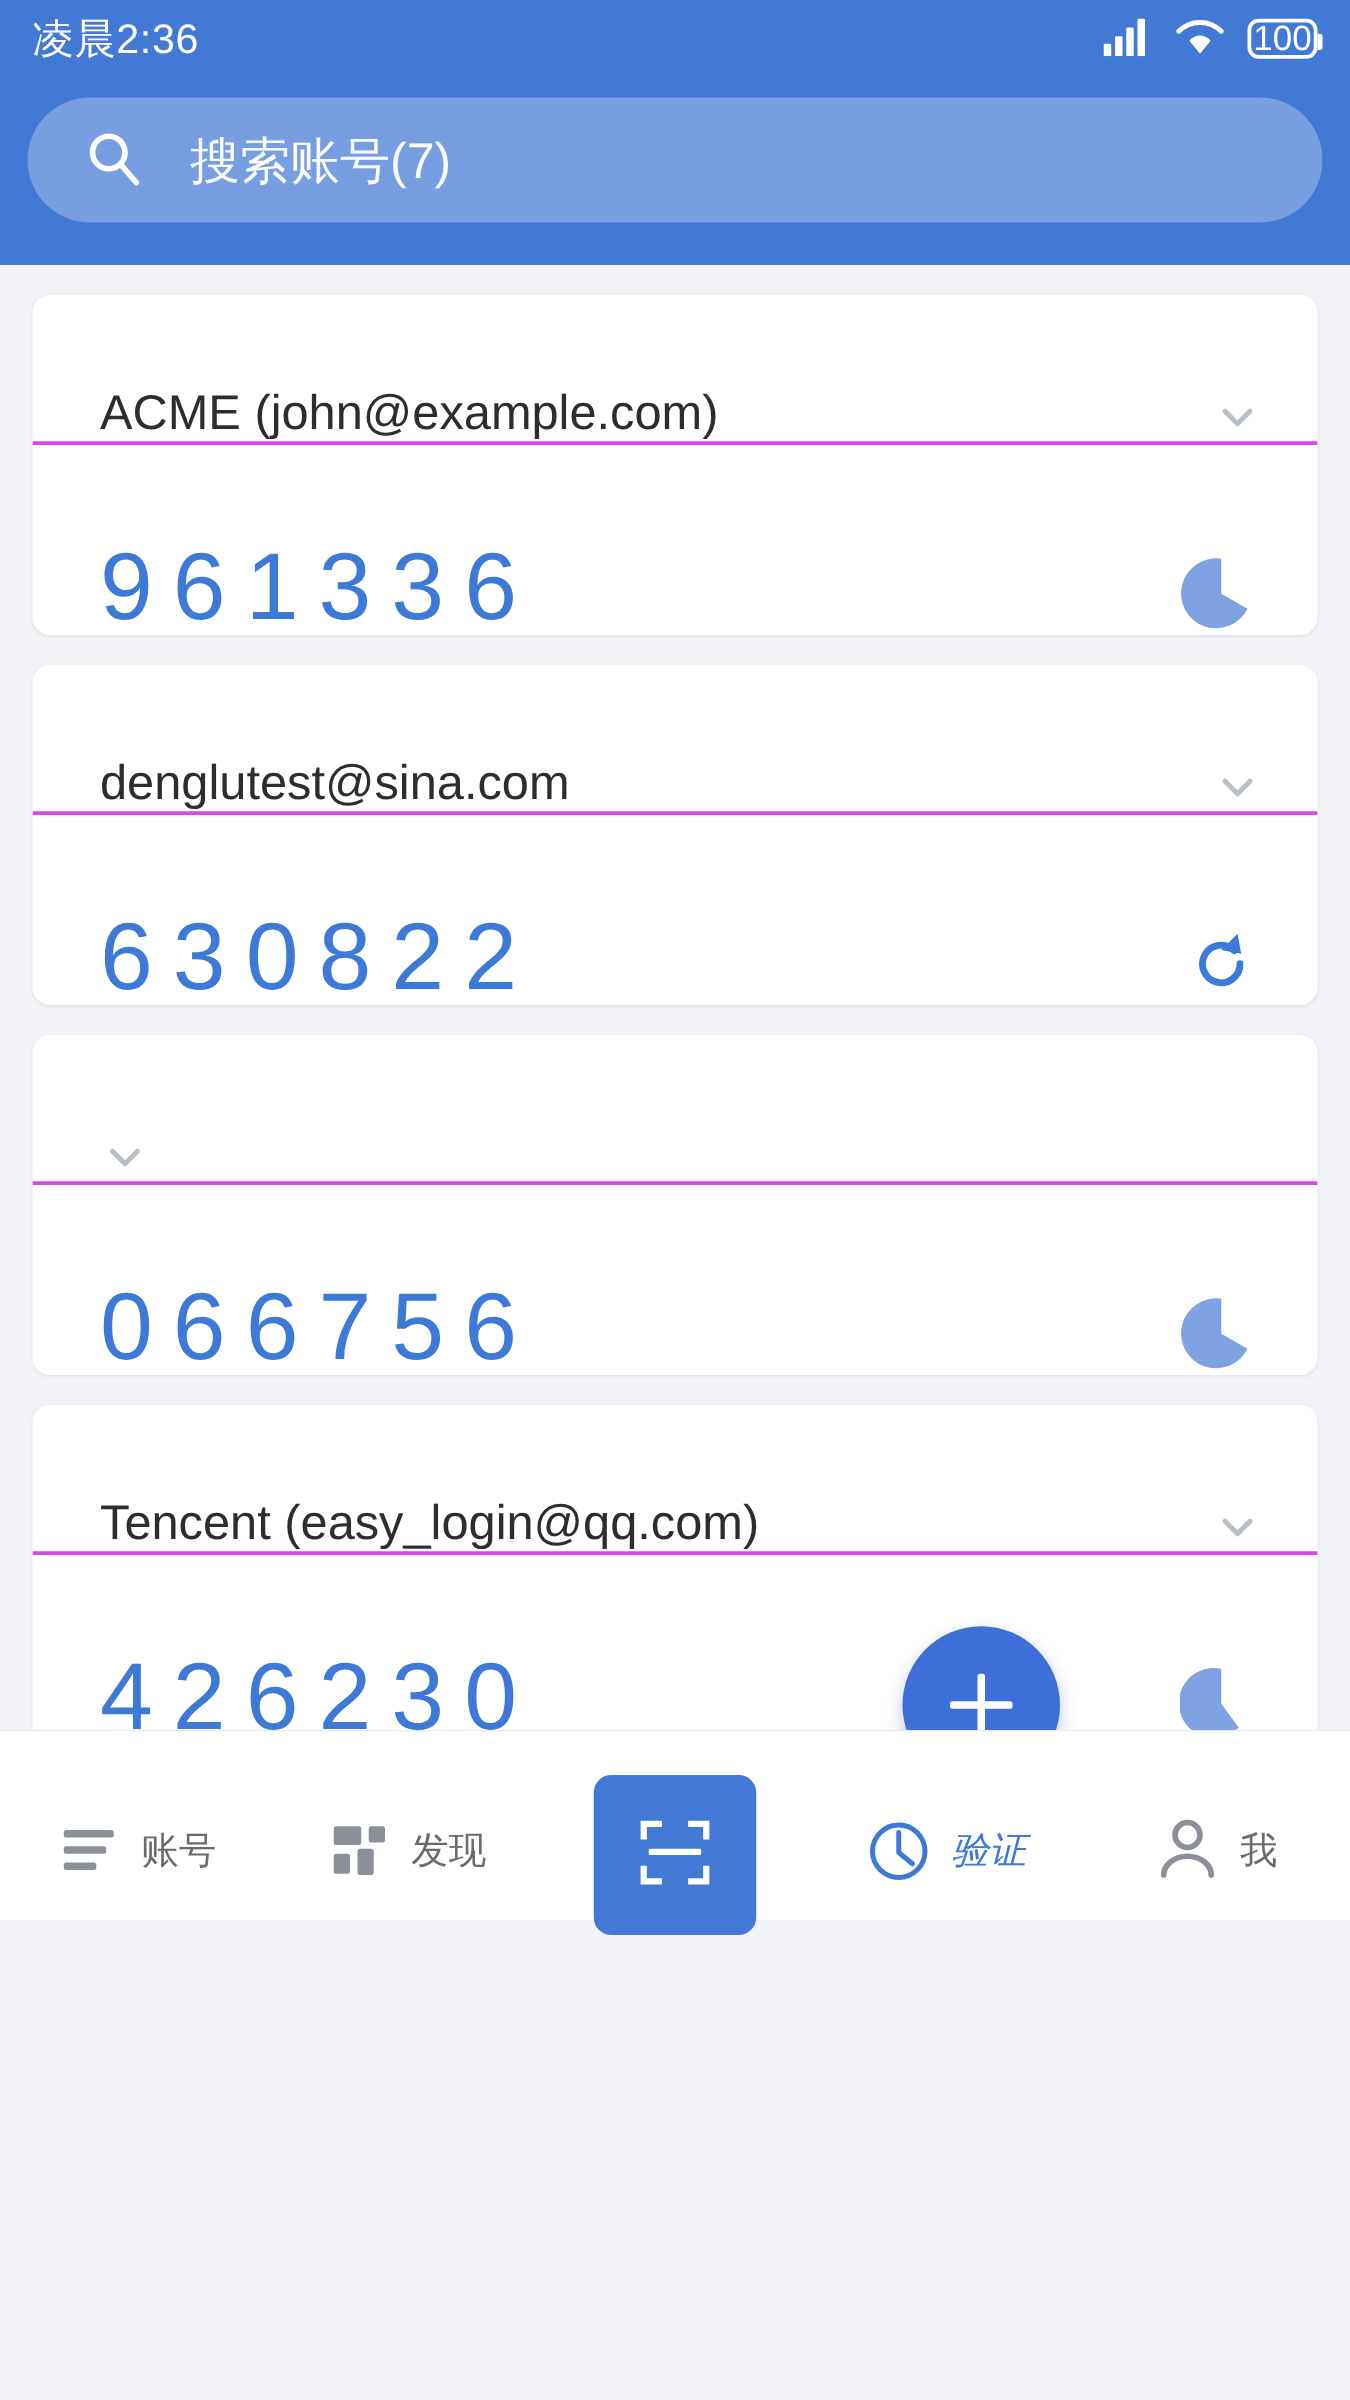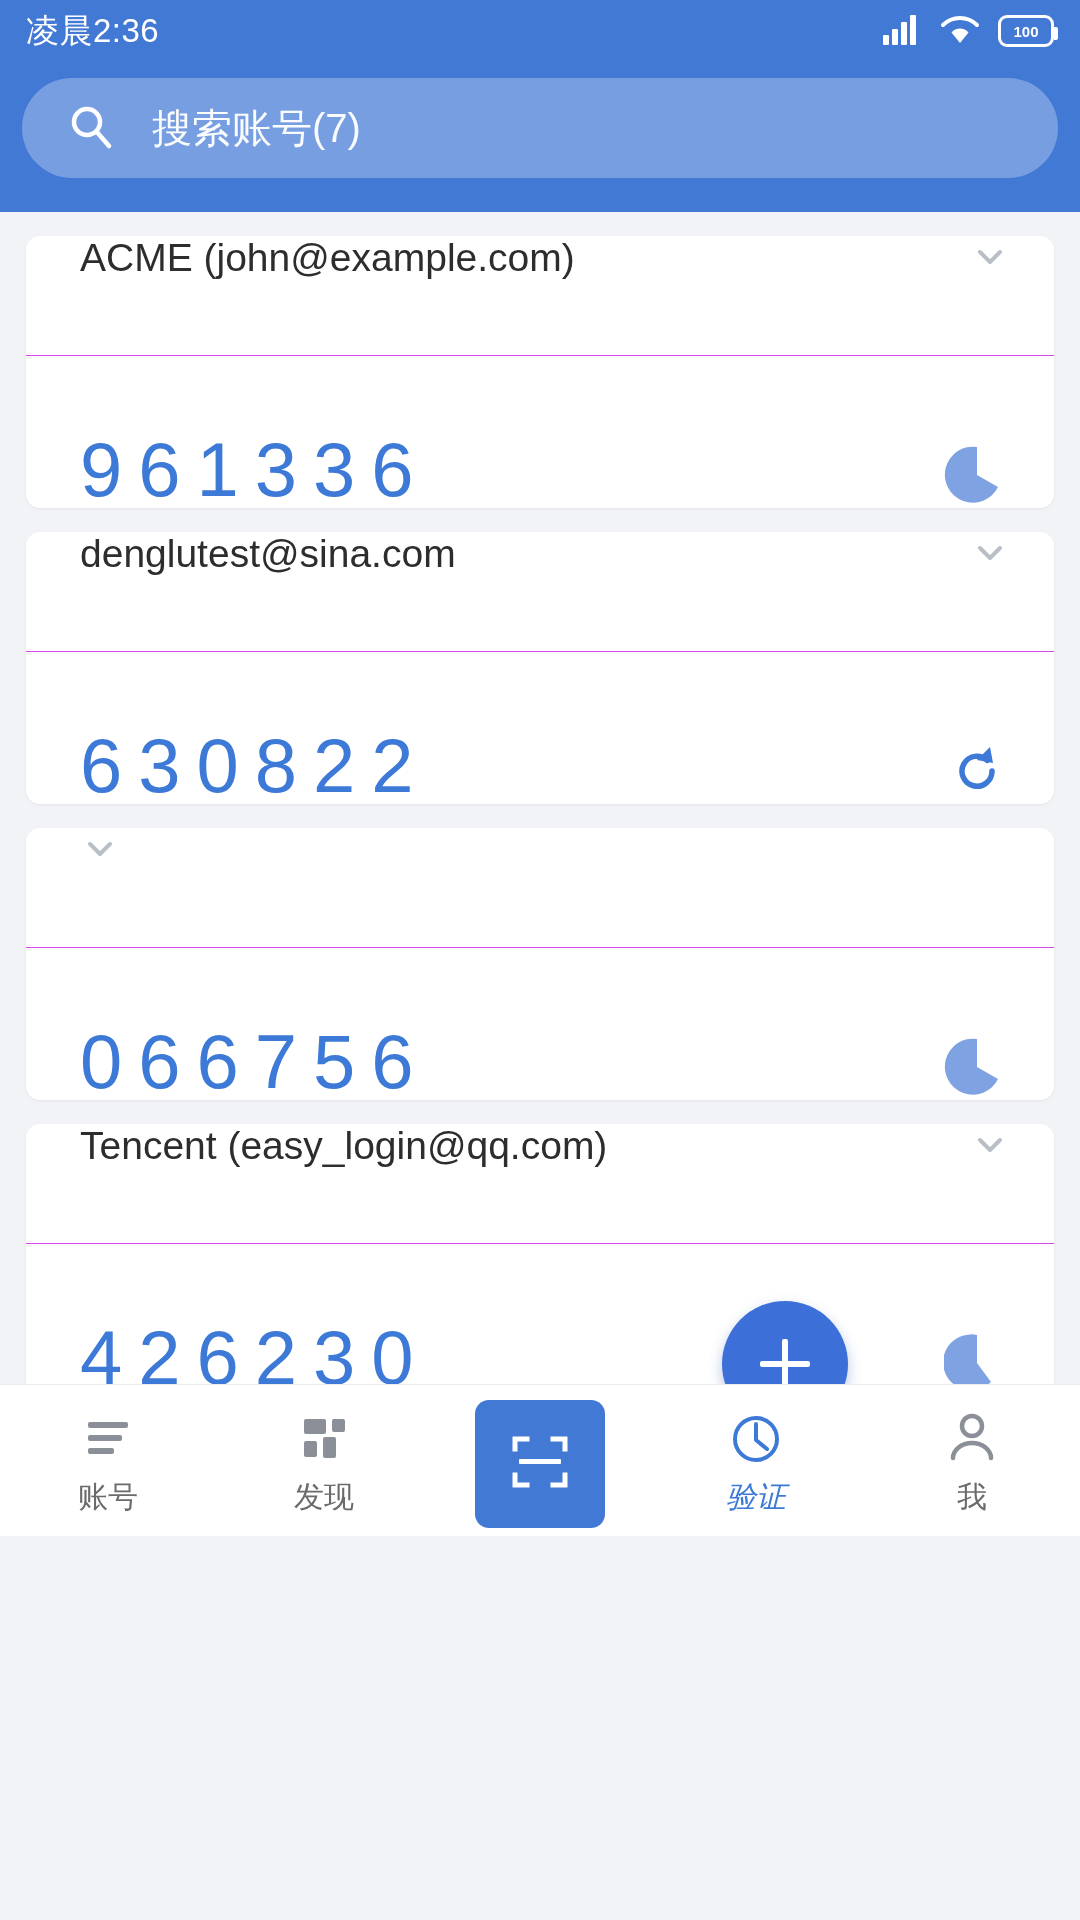--- a/index.html
+++ b/index.html
@@ -30,21 +30,21 @@
   .icon-wifi { display:block; }
   .battery {
     width:56px; height:32px; border:3px solid #ffffff; border-radius:9px;
     display:flex; align-items:center; justify-content:center;
     position:relative;
   }
   .battery:after{
     content:""; position:absolute; right:-7px; top:9px;
     width:4px; height:13px; background:#fff; border-radius:0 2px 2px 0;
   }
-  .battery span { color:#fff; font-size:15px; font-weight:bold; line-height:1; }
+  .battery span { color:#fff; font-size:28px; font-weight:normal; line-height:1; }
 
   .searchbar {
     position:absolute; top:78px; left:22px;
     width:1036px; height:100px; border-radius:50px;
     background:rgba(255,255,255,0.28);
     display:flex; align-items:center; padding-left:46px;
   }
   .search-text {
     color:#ffffff; font-size:40px; margin-left:38px; opacity:0.96;
   }
@@ -52,23 +52,23 @@
   
   .list { position:absolute; top:212px; left:0; width:1080px; }
   .card {
     margin:24px 26px 0 26px;
     background:#ffffff;
     border-radius:14px;
     box-shadow:0 1px 3px rgba(0,0,0,0.06);
     overflow:hidden;
   }
   .card-title-row {
-    height:120px; display:flex; align-items:flex-start;
+    height:120px; display:flex; align-items:flex-end;
     padding:0 44px 0 54px;
-    border-bottom:1px solid #d946ef;
+    border-bottom:3px solid #d946ef;
   }
   .card-title {
     flex:1; font-size:39px; color:#2d2d2d;
     overflow:hidden; white-space:nowrap; text-overflow:ellipsis;
   }
   .chevron { width:40px; height:40px; flex-shrink:0; }
 
   .card-code-row {
     height:152px; display:flex; align-items:flex-end;
     padding:0 44px 0 54px;
@@ -96,22 +96,22 @@
   .fab-plus:after{ top:0; left:22px; width:6px; height:50px; }
 
   
   .navbar {
     position:absolute; bottom:0; left:0; width:1080px; height:152px;
     background:#ffffff; border-top:1px solid #e9ebee;
     display:flex; align-items:flex-start;
   }
   .nav-item {
     flex:1; height:152px;
-    display:flex; flex-direction:column;
-    align-items:center; justify-content:center; gap:14px;
+    display:flex; flex-direction:row;
+    align-items:center; justify-content:center; gap:14px;margin-top:20px;
   }
   .nav-label { font-size:30px; color:#6b6b6b; line-height:1; }
   .nav-item.active .nav-label { color:#3d79d6;font-style:italic; }
   .nav-icon { height:58px; display:flex; align-items:center; justify-content:center; }
   .scan-btn {
     width:130px; height:128px; border-radius:14px; background:#4279d4;
     display:flex; align-items:center; justify-content:center;
     margin-top:6px;
   }
 </style>

